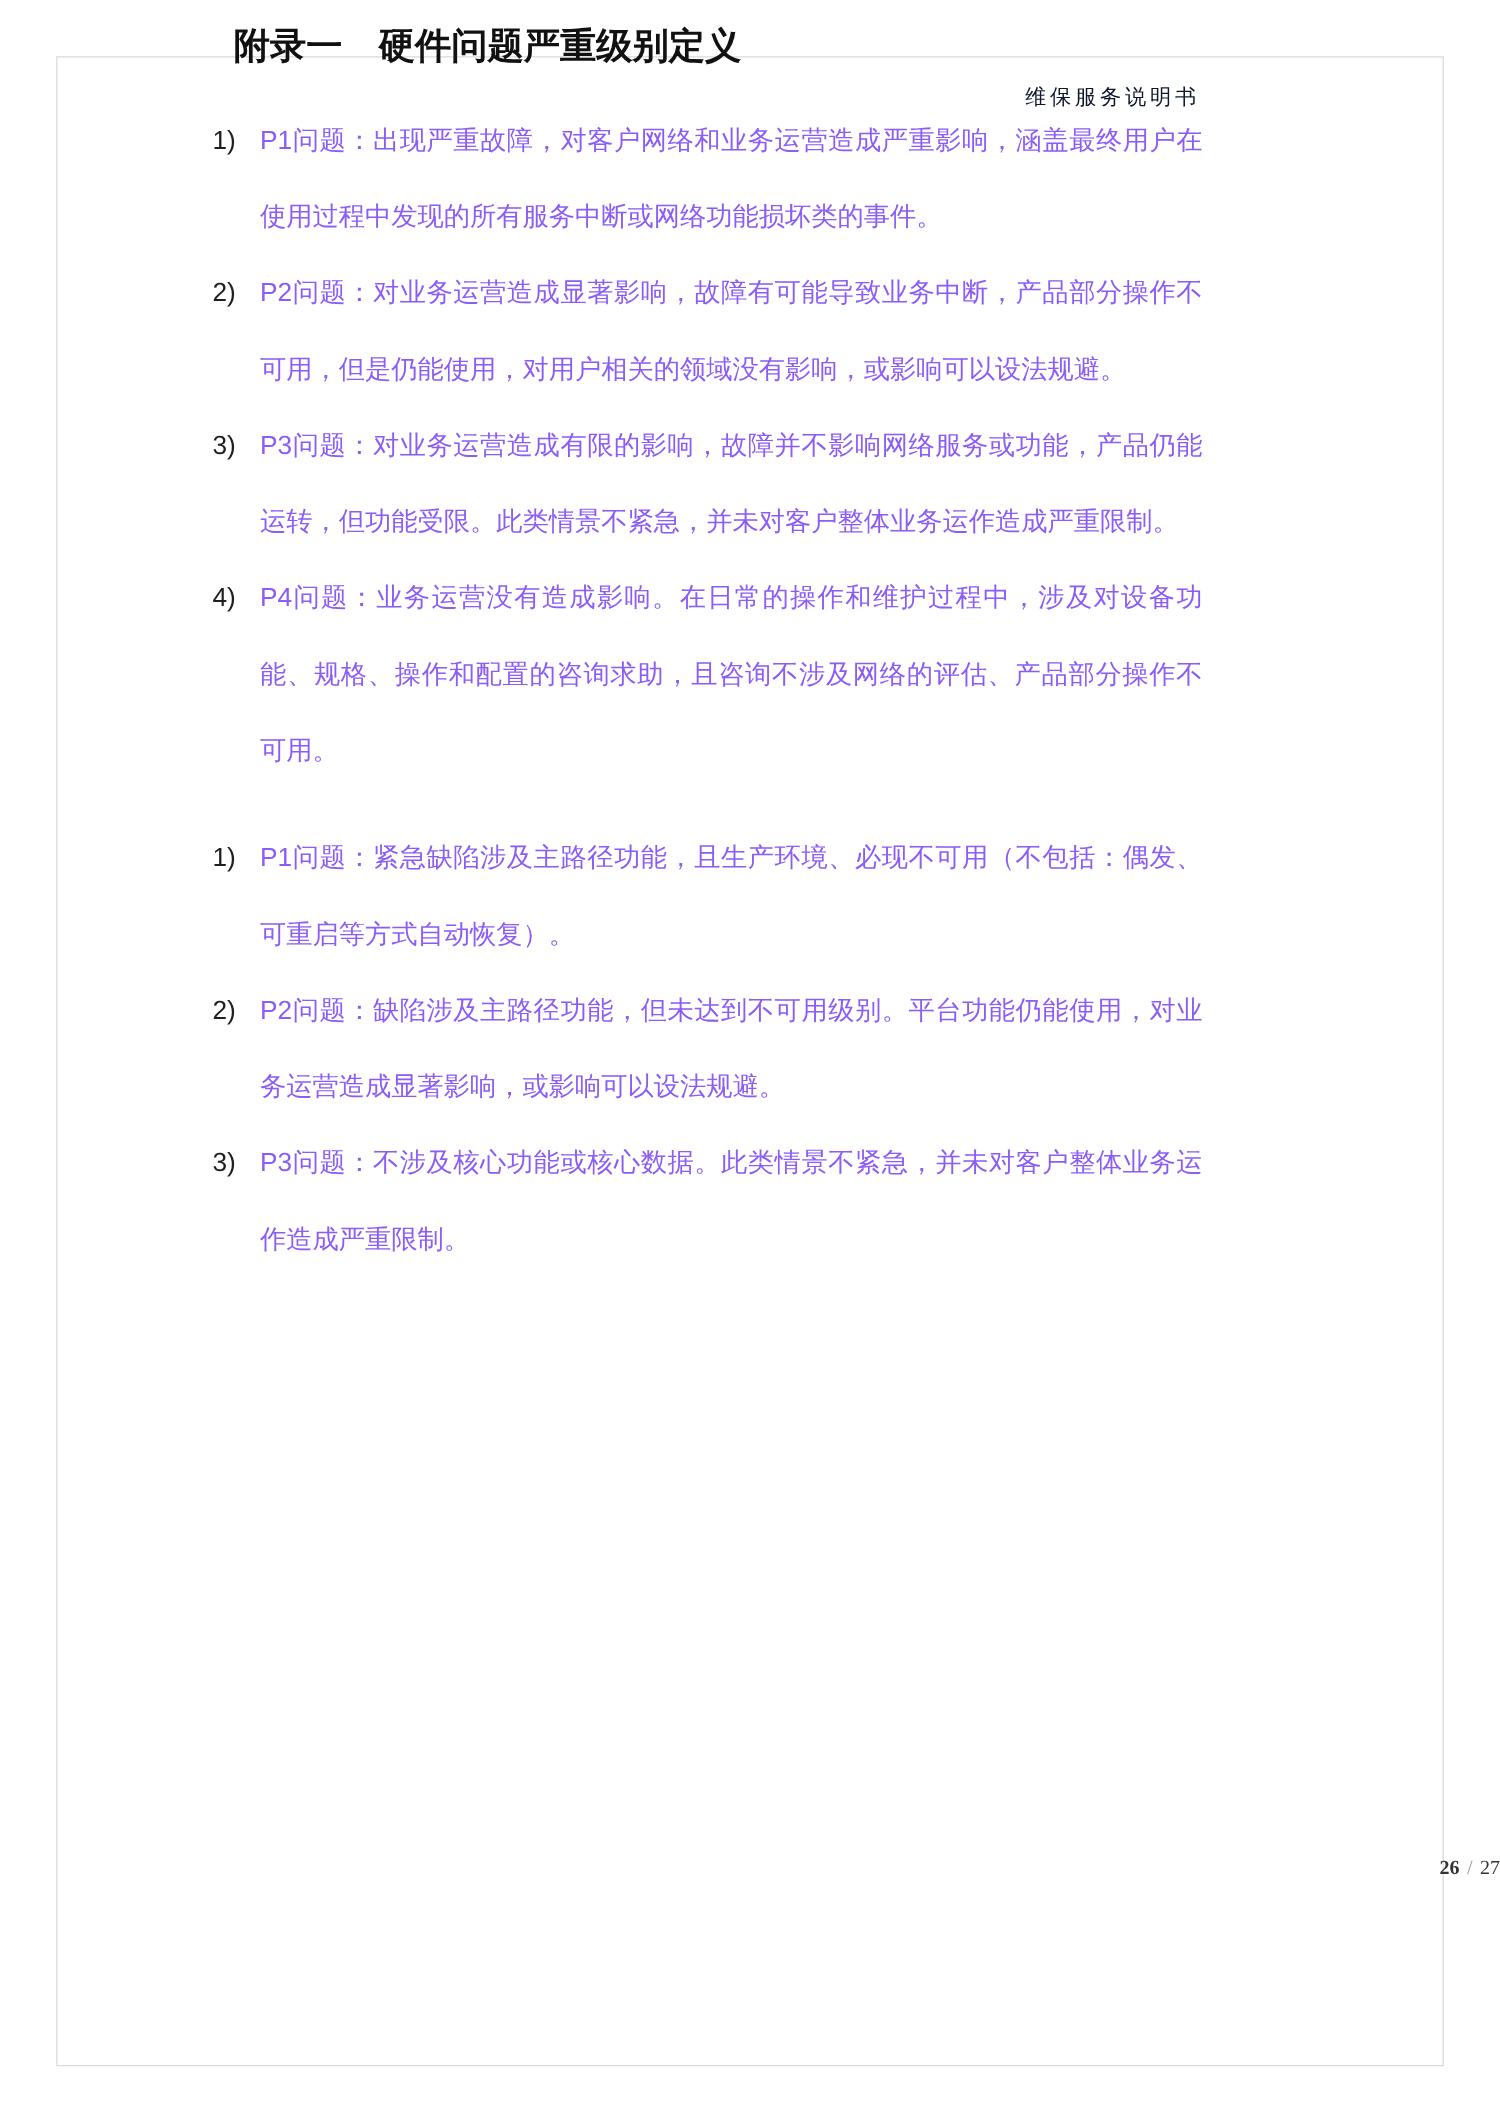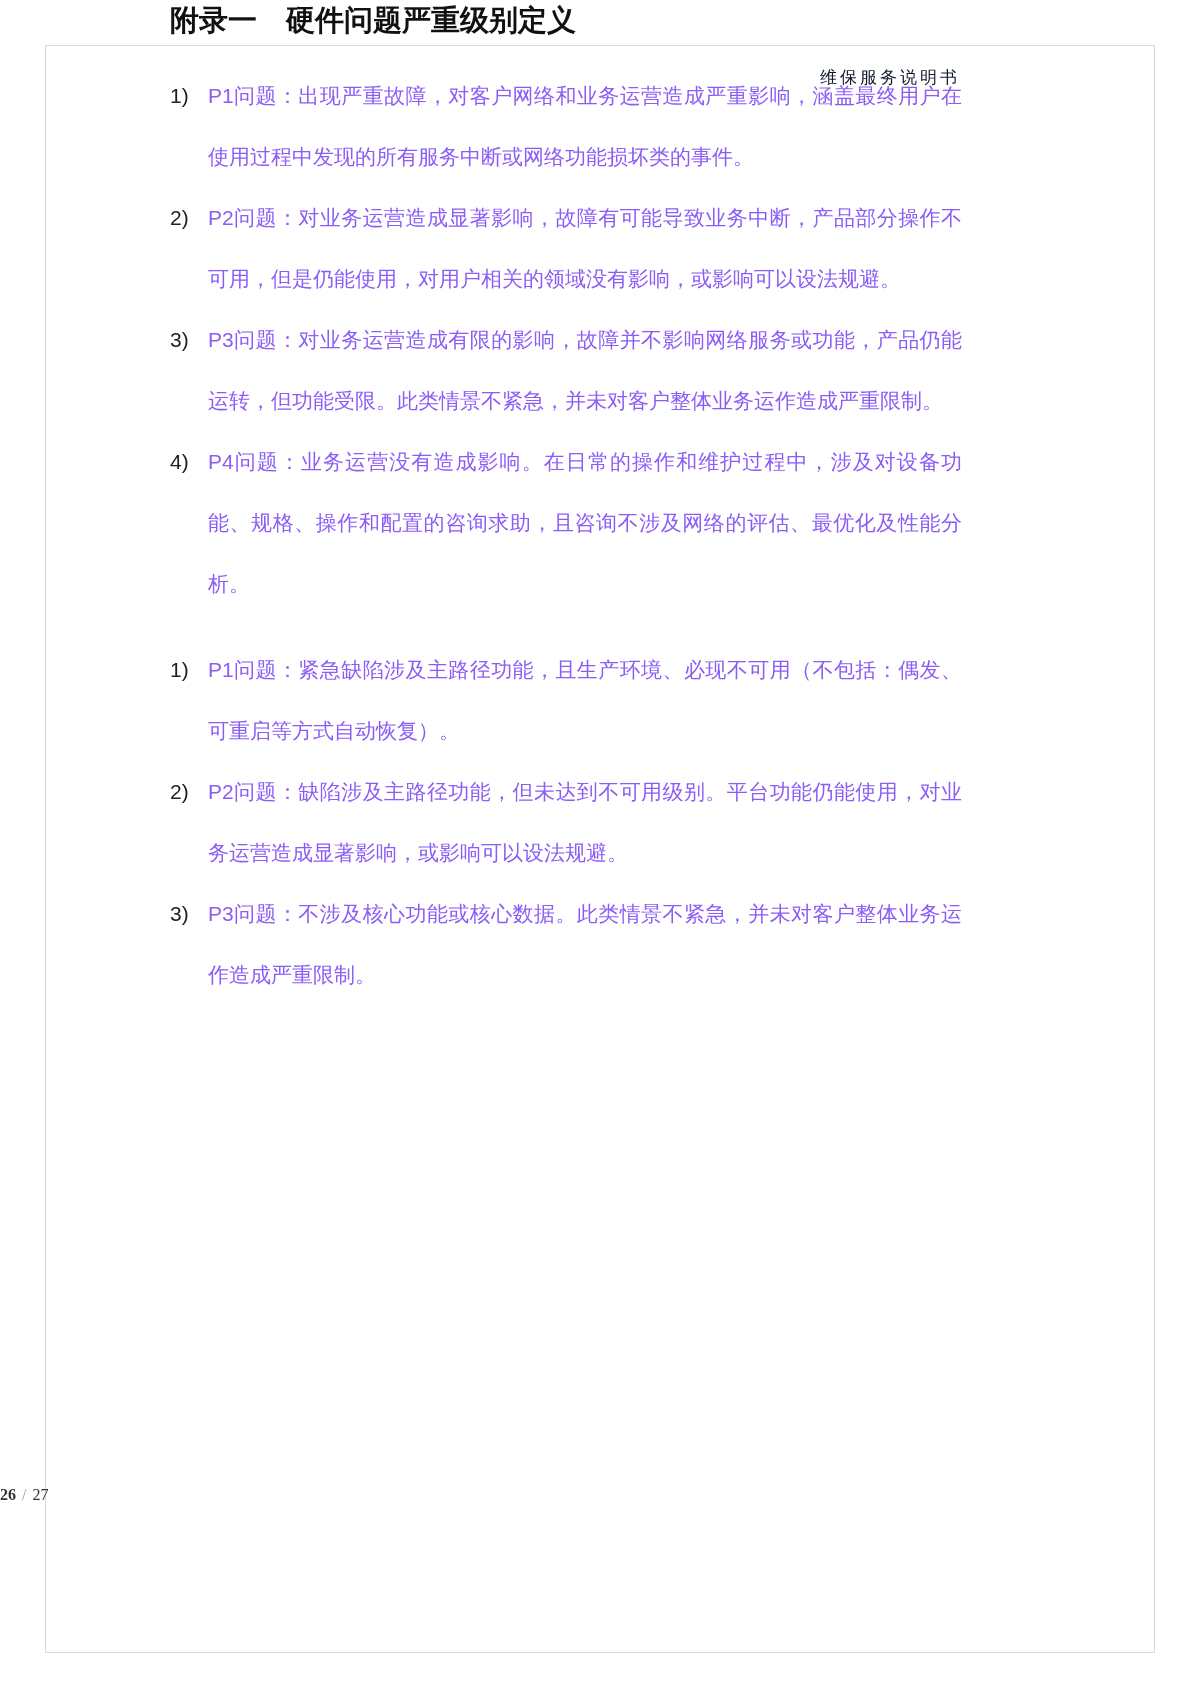--- a/index.html
+++ b/index.html
@@ -34,21 +34,21 @@
     letter-spacing: 3px;
     color: #0f172a;
   }
   .content {
     position: absolute;
     left: 170px;
     right: 238px;
     top: 0;
   }
   h1.appendix-title {
-    margin: 0;
+    margin: 17px;
     padding: 0;
     font-size: 29px;
     line-height: 40px;
     font-weight: 800;
     color: #111111;
     font-family: "Liberation Sans", sans-serif;
   }
   .title-1 { margin-top: 140px; }
   .title-2 { margin-top: 205px; }
   .num-list {
@@ -72,21 +72,21 @@
     line-height: 61px;
     text-align: justify;
     text-justify: inter-ideograph;
     color: #8b5cf6;
   }
   .doc-footer {
     position: absolute;
     left: 0;
     right: 0;
     top: 1486px;
-    text-align: left;
+    text-align: right;
     font-family: "Liberation Serif", serif;
     font-size: 16px;
     color: #333333;
   }
   .doc-footer .pg-cur { font-weight: 700; }
   .doc-footer .pg-sep { color: #999999; padding: 0 6px; }
   .doc-footer .pg-total { font-weight: 400; }
 </style>
 </head>
 <body>
@@ -109,21 +109,21 @@
       <div class="list-item">
         <span class="num">2)</span>
         <p class="txt">P2问题：对业务运营造成显著影响，故障有可能导致业务中断，产品部分操作不可用，但是仍能使用，对用户相关的领域没有影响，或影响可以设法规避。</p>
       </div>
       <div class="list-item">
         <span class="num">3)</span>
         <p class="txt">P3问题：对业务运营造成有限的影响，故障并不影响网络服务或功能，产品仍能运转，但功能受限。此类情景不紧急，并未对客户整体业务运作造成严重限制。</p>
       </div>
       <div class="list-item">
         <span class="num">4)</span>
-        <p class="txt">P4问题：业务运营没有造成影响。在日常的操作和维护过程中，涉及对设备功能、规格、操作和配置的咨询求助，且咨询不涉及网络的评估、最优化及性能分析。</p>
+        <p class="txt">P4问题：业务运营没有造成影响。在日常的操作和维护过程中，涉及对设备功能、规格、操作和配置的咨询求助，且咨询不涉及网络的评估、产品部分操作不可用。</p>
       </div>
     </div>
 
 
     <div class="num-list">
       <div class="list-item">
         <span class="num">1)</span>
         <p class="txt">P1问题：紧急缺陷涉及主路径功能，且生产环境、必现不可用（不包括：偶发、可重启等方式自动恢复）。</p>
       </div>
       <div class="list-item">

